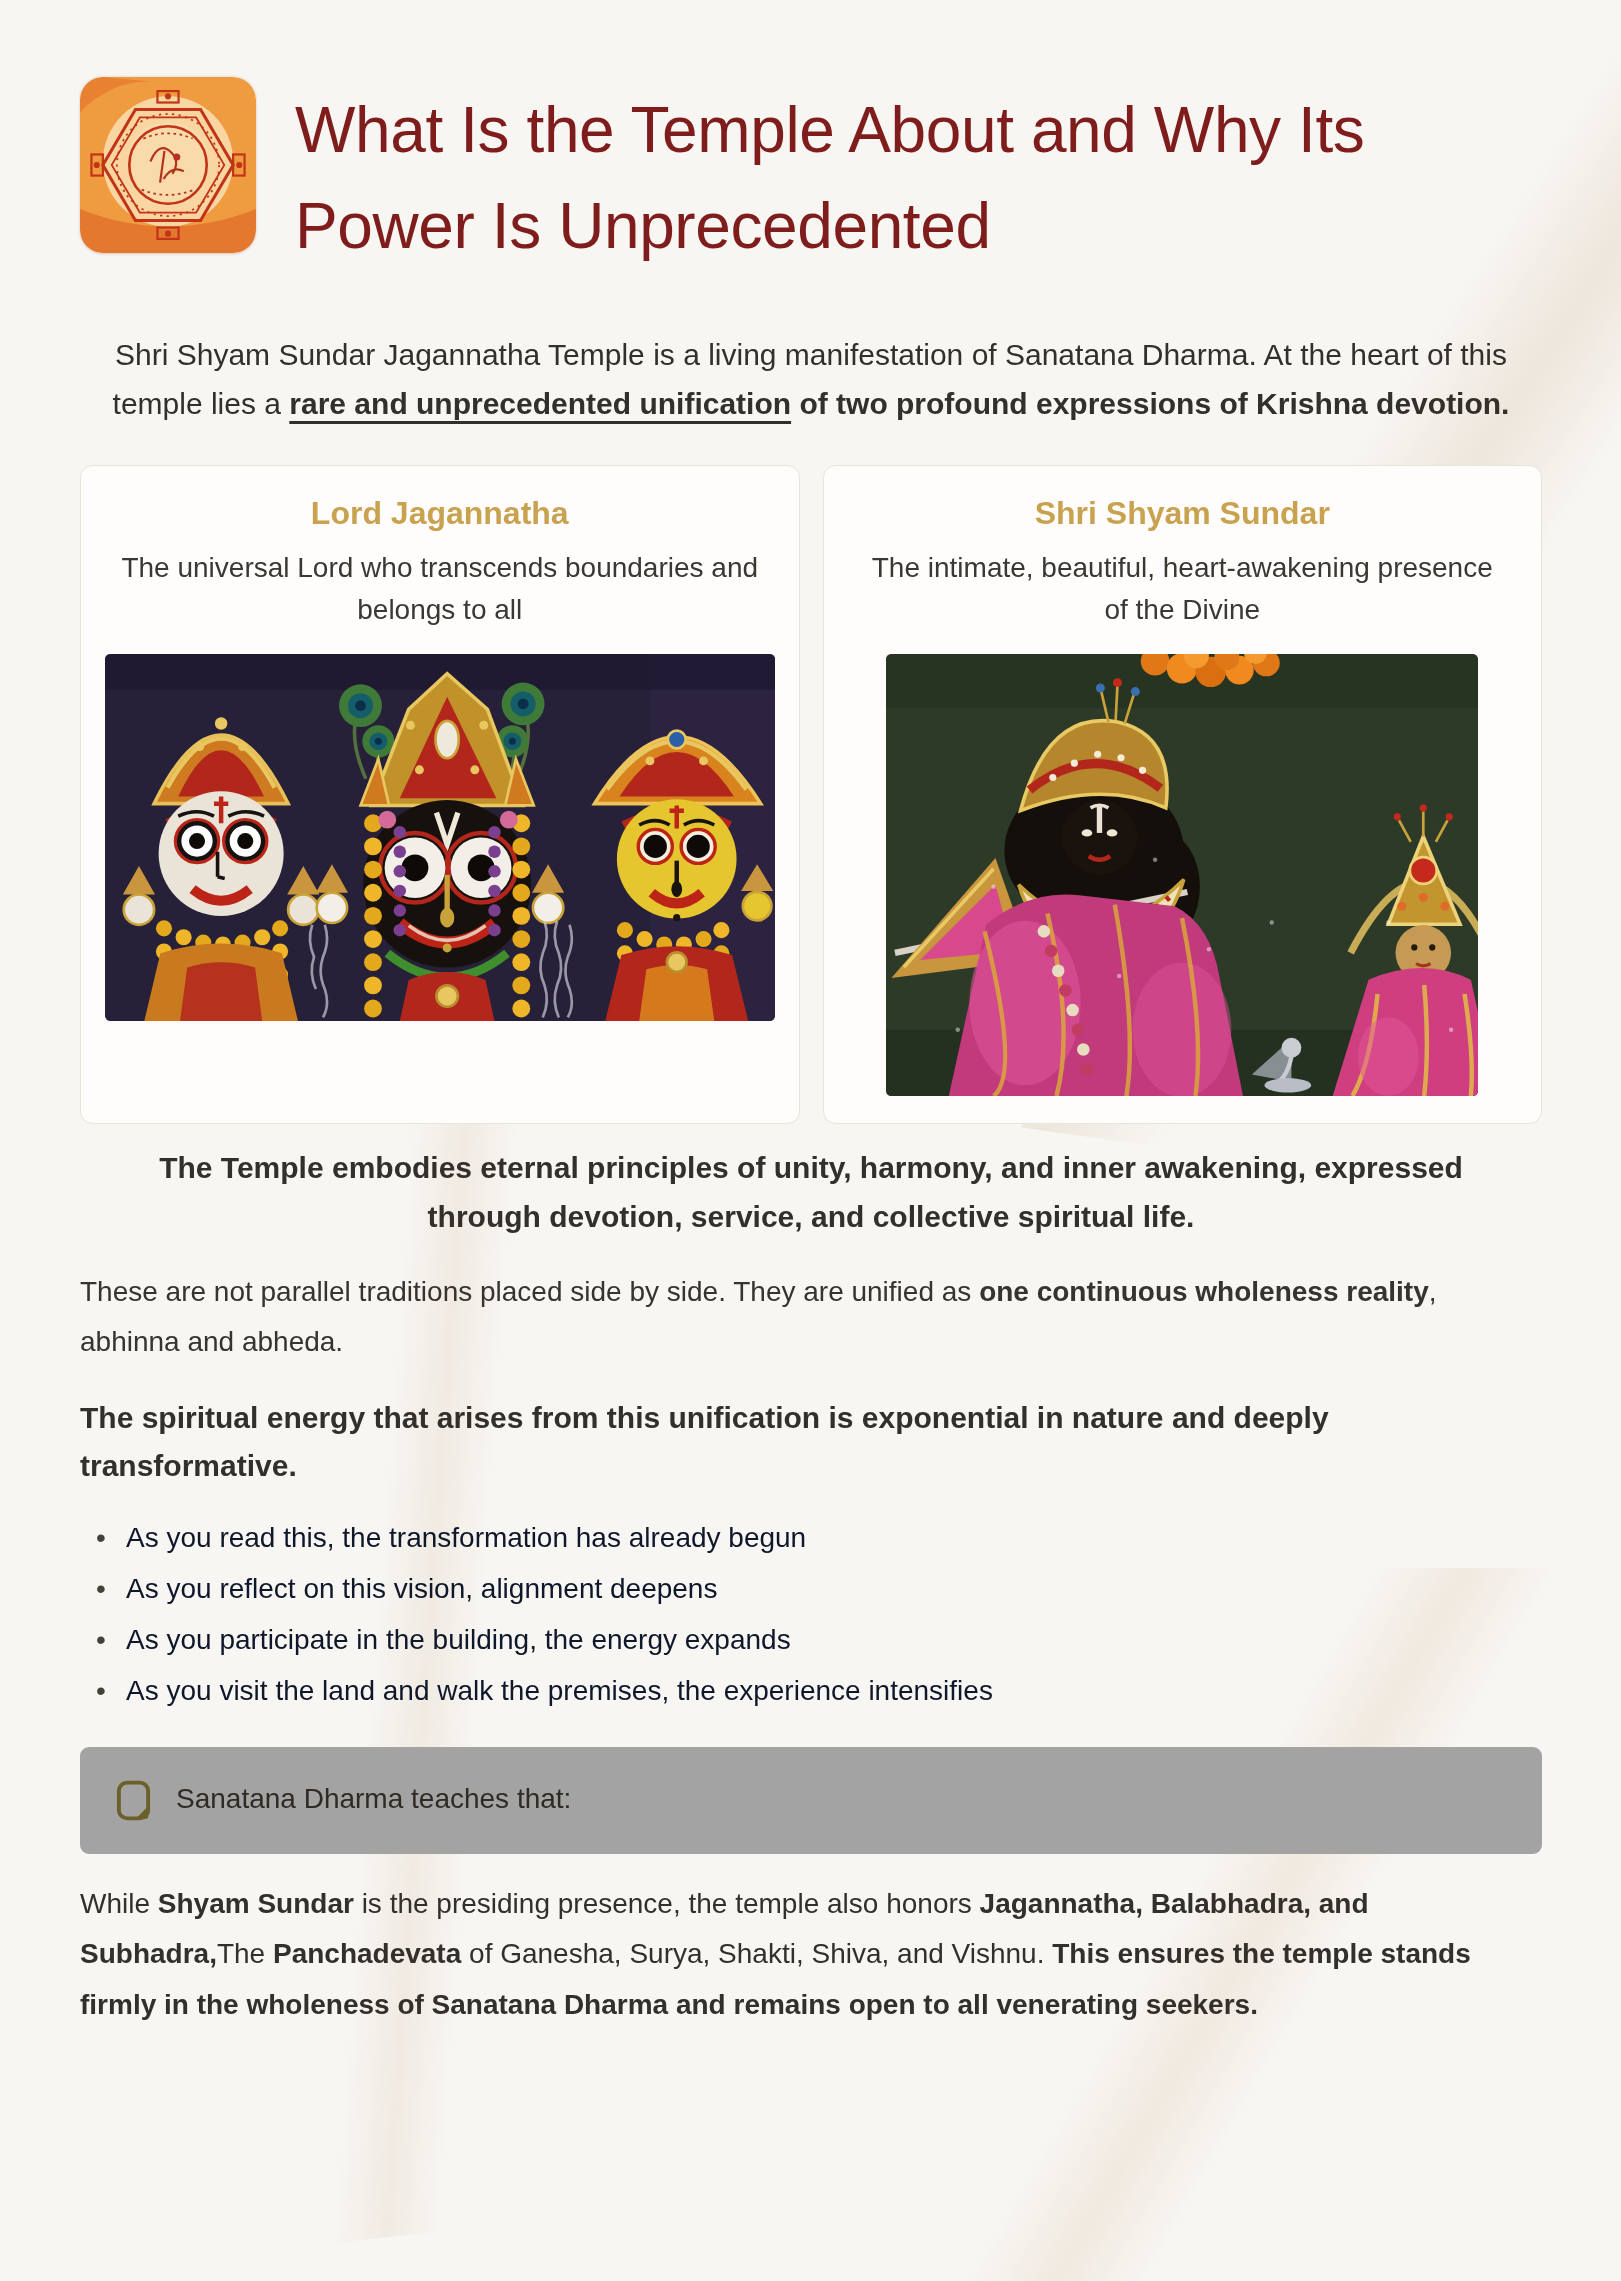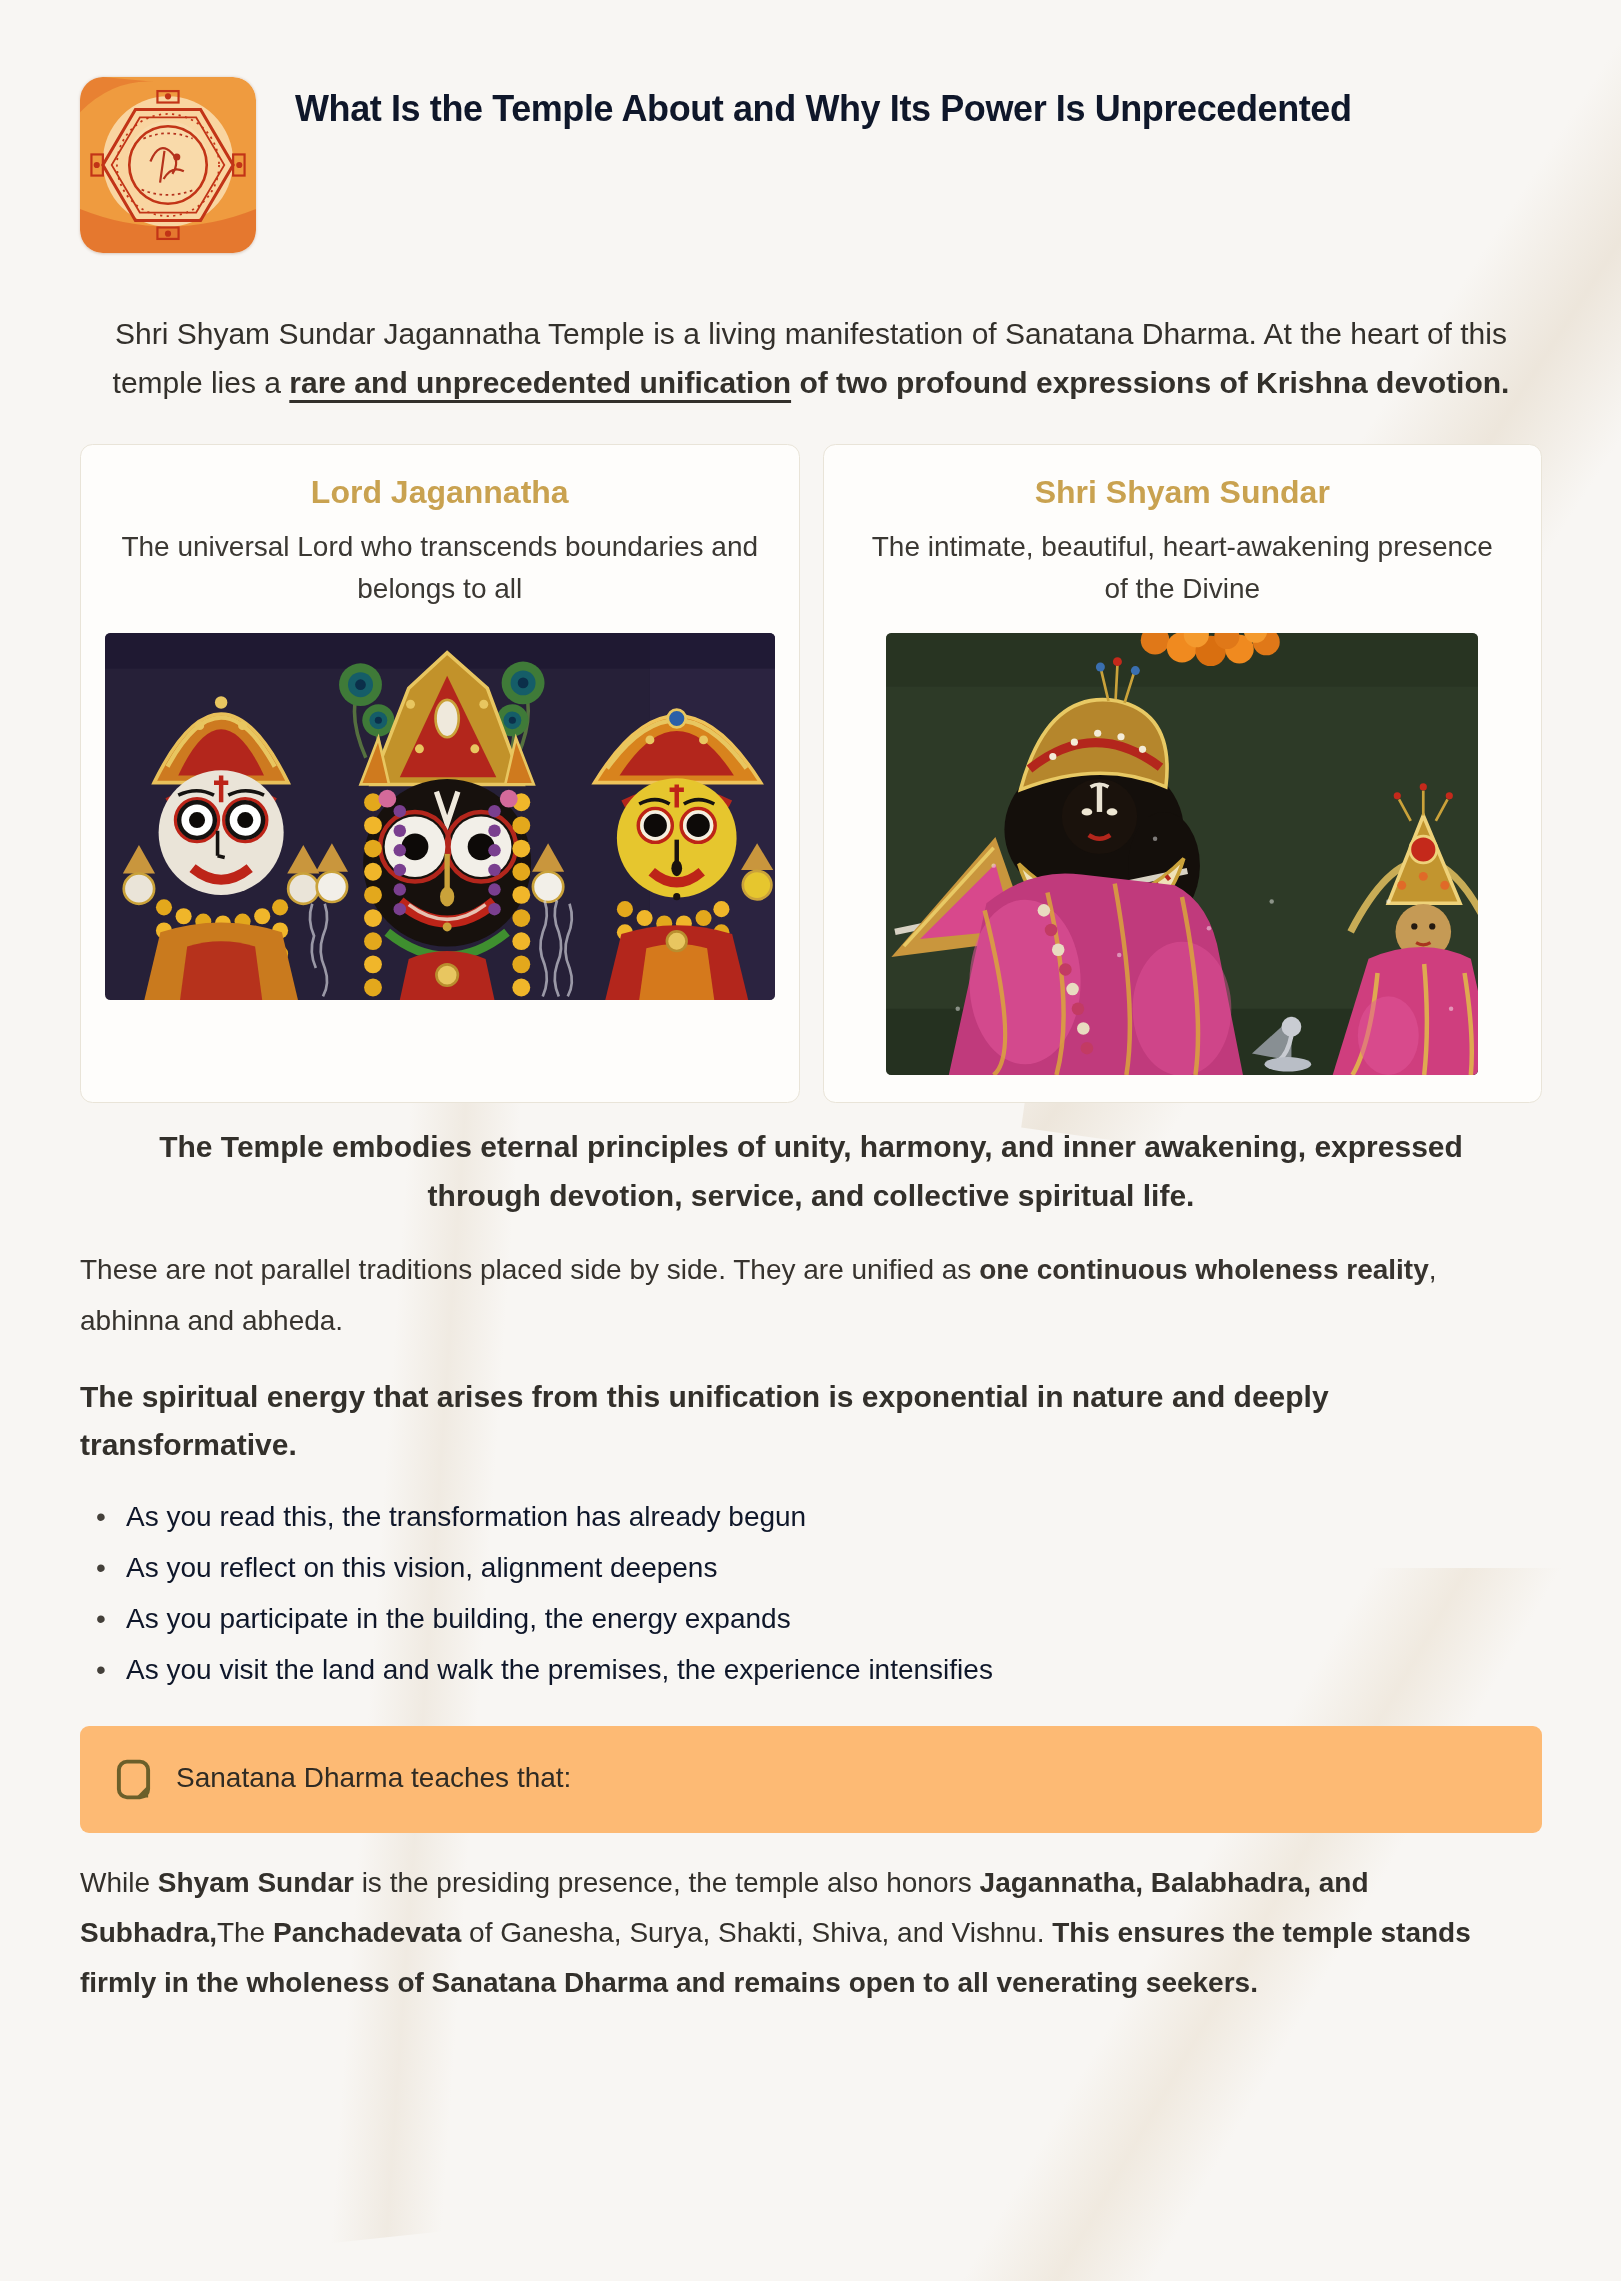--- a/index.html
+++ b/index.html
@@ -20,21 +20,21 @@
   .swirl.s3 { right:53px; bottom:-89px; width:713px; height:802px;
     background:linear-gradient(120deg, rgba(232,221,204,0) 44%, rgba(232,221,204,.5) 52%, rgba(232,221,204,0) 60%); }
 
   .content { position:relative; padding:77px 80px 0 80px; }
 
   
   .header { display:flex; align-items:flex-start; gap:39px; }
   .logo { width:176px; height:176px; flex:0 0 auto; border-radius:23px; overflow:hidden;
     box-shadow:0 0.9px 2.7px rgba(120,60,20,.25); }
   .logo svg { display:block; width:100%; height:100%; }
-  .page-title { font-size:36px; line-height:1.5; font-weight:700; color:#0f172a;
+  .page-title { font-size:64px; line-height:1.5; font-weight:400; color:#7f1d1d;
     letter-spacing:-0.4px; max-width:1265px; padding-top:5.3px; }
 
   
   .intro { margin:57px auto 0 auto; max-width:1408px; text-align:center;
     font-size:30px; line-height:1.63; font-weight:700; color:#33302b; }
   .intro span.u { text-decoration:underline; text-decoration-thickness:2.7px; text-underline-offset:7.1px; }
 
   
   .cards { display:grid; grid-template-columns:1fr 1fr; gap:23px; margin-top:36px; }
   .card { background:#fefdfb; border:0.9px solid #e9e4d8; border-radius:12.5px;
@@ -53,21 +53,21 @@
   .parallel { margin-top:25px; font-size:28px; line-height:1.8; color:#37332e; max-width:1461px; }
 
   .energy-heading { margin-top:27px; font-size:30px; line-height:1.6; font-weight:700;
     color:#33302b; max-width:1426px; }
 
   ul.dots { list-style:none; margin-top:23px; }
   ul.dots li { position:relative; padding-left:46px; font-size:28px; line-height:1.82; color:#0f172a; }
   ul.dots li::before { content:"•"; position:absolute; left:16px; top:0; font-size:28px; color:#44403a; }
 
   
-  .callout { margin-top:30px; background:#fdba74; border-radius:9px;
+  .callout { margin-top:30px; background:#a3a3a3; border-radius:9px;
     padding:30px 36px 32px 34px; }
   .callout-head { display:flex; align-items:flex-start; gap:23px; }
   .callout-icon { width:39px; height:43px; flex:0 0 auto; margin-top:1.8px; }
   .callout-icon svg { display:block; width:100%; height:100%; }
   .callout-title { font-size:28px; line-height:1.45; color:#2f2b24; padding-top:1.8px; }
   .callout ul.dots { margin-top:21.4px; padding-left:39px; }
   .callout ul.dots li { padding-left:39px; line-height:1.78; color:#2f2b24; }
   .callout ul.dots li::before { left:10.7px; color:#2f2b24; }
 
   .honors { margin-top:25px; font-size:28px; line-height:1.8; color:#33302b; max-width:1479px; }

